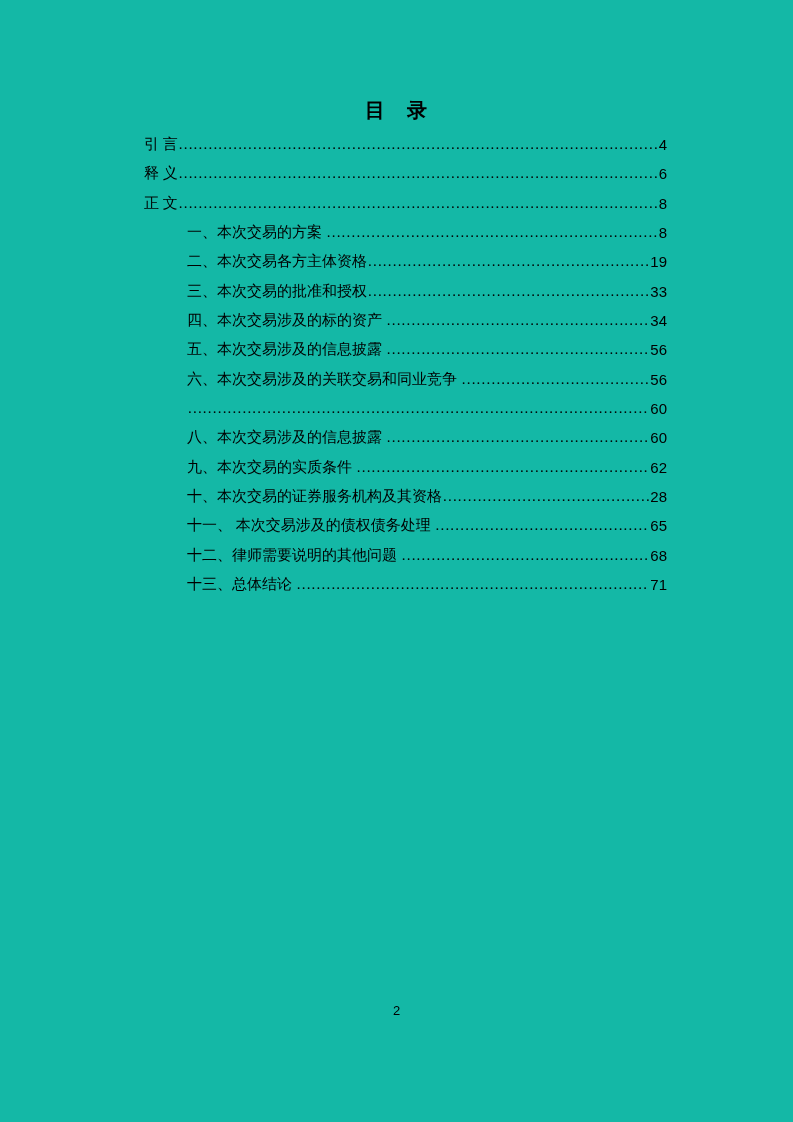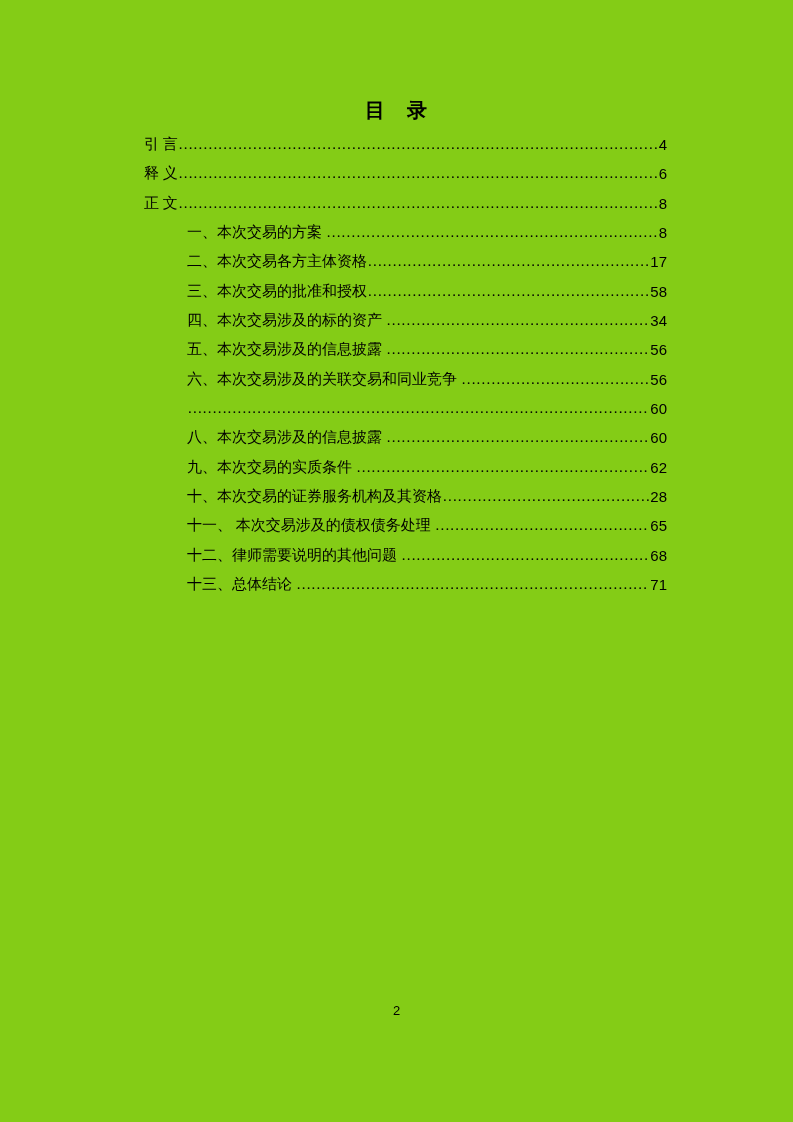--- a/index.html
+++ b/index.html
@@ -1,21 +1,21 @@
 <!DOCTYPE html>
 <html><head>
 <meta charset="utf-8">
 <style>
   * { margin: 0; padding: 0; box-sizing: border-box; }
   html, body { background: #ffffff; }
   .page {
     position: relative;
     width: 793px;
     height: 1122px;
-    background: #84cc16;
+    background: #14b8a6;
     color: #000000;
     font-family: "Liberation Serif", serif;
     overflow: hidden;
   }
   .doc-title {
     position: absolute;
     top: 97px;
     left: 0;
     right: 0;
     text-align: center;
@@ -96,27 +96,27 @@
 
     <div class="toc-row level-1">
       <span class="toc-label">一、本次交易的方案 </span>
       <span class="toc-dots">........................................................................................................................................................................................................</span>
       <span class="toc-page">8</span>
     </div>
 
     <div class="toc-row level-1">
       <span class="toc-label">二、本次交易各方主体资格</span>
       <span class="toc-dots">........................................................................................................................................................................................................</span>
-      <span class="toc-page">17</span>
+      <span class="toc-page">19</span>
     </div>
 
     <div class="toc-row level-1">
       <span class="toc-label">三、本次交易的批准和授权</span>
       <span class="toc-dots">........................................................................................................................................................................................................</span>
-      <span class="toc-page">58</span>
+      <span class="toc-page">33</span>
     </div>
 
     <div class="toc-row level-1">
       <span class="toc-label">四、本次交易涉及的标的资产 </span>
       <span class="toc-dots">........................................................................................................................................................................................................</span>
       <span class="toc-page">34</span>
     </div>
 
     <div class="toc-row level-1">
       <span class="toc-label">五、本次交易涉及的信息披露 </span>

